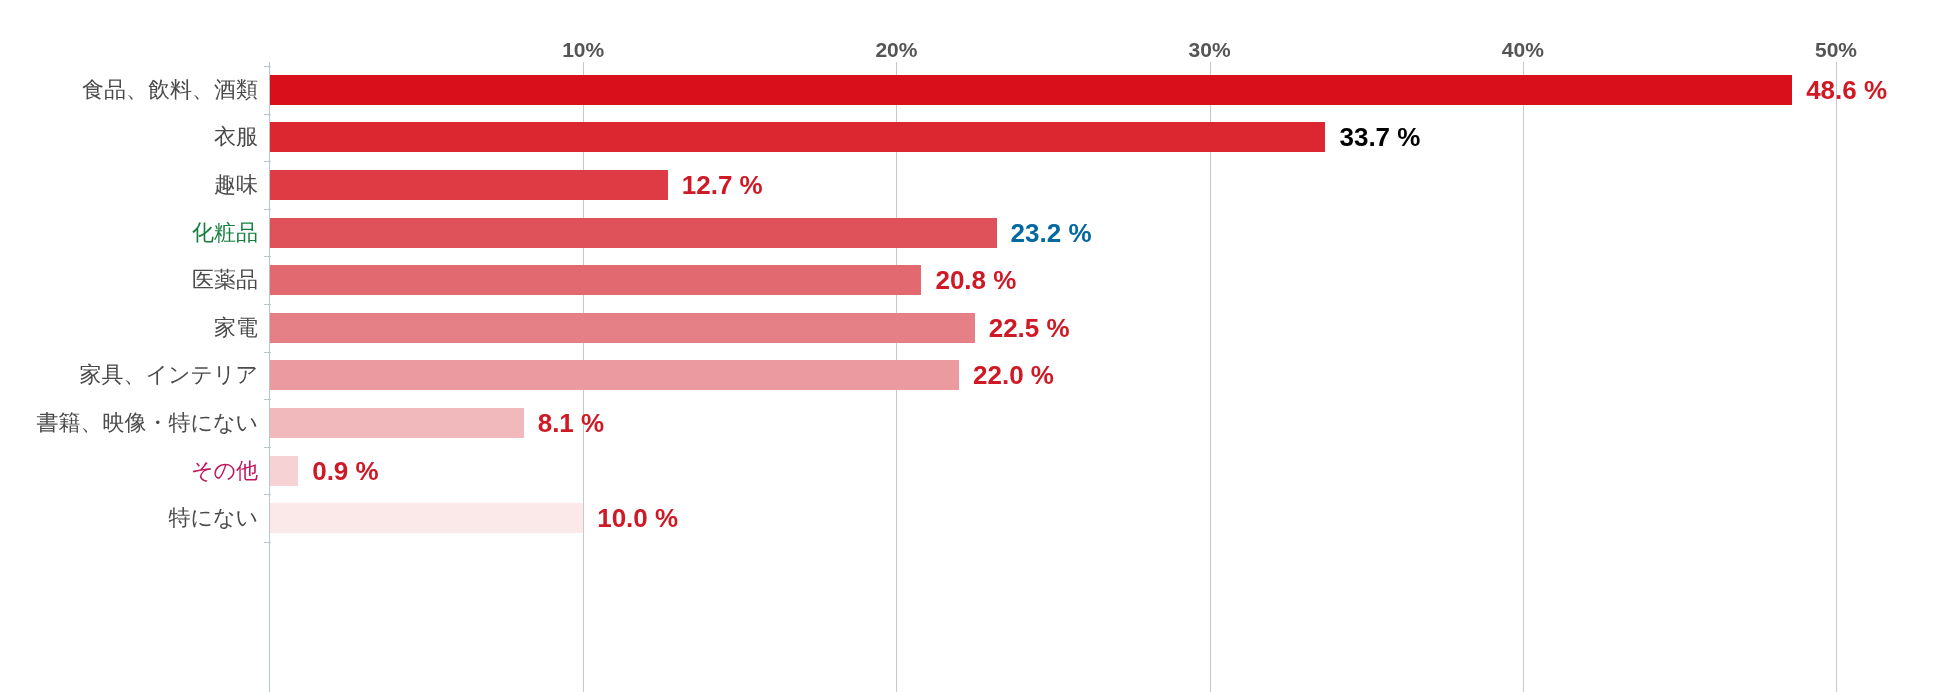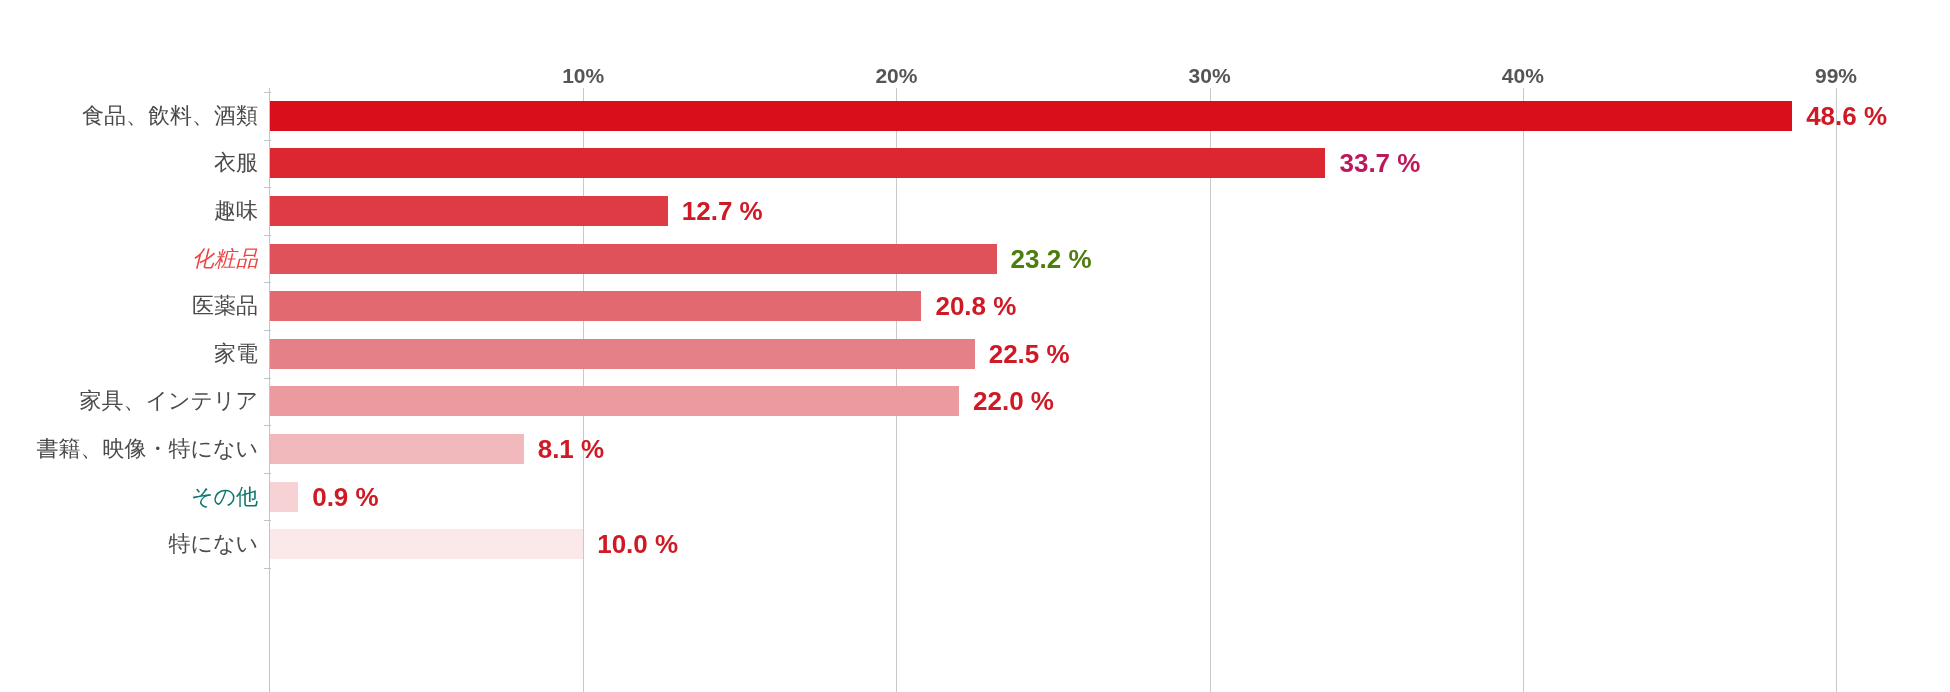--- a/index.html
+++ b/index.html
@@ -12,21 +12,20 @@
     height: 692px;
     font-family: "Liberation Sans", "DejaVu Sans", sans-serif;
     overflow: hidden;
   }
 
   #chart-root {
     position: relative;
     width: 1950px;
     height: 576px;
     background: #ffffff;
-    margin-top: 26px;
   }
 
   
   .gridline {
     position: absolute;
     top: 0;
     bottom: 0;
     width: 1px;
     background: #c9c9c9;
   }
@@ -98,21 +97,21 @@
 </head>
 <body>
 
 <div id="chart-root">
 
   <div id="xticks">
       <div class="xtick" style="left: 583.2px;">10%</div>
       <div class="xtick" style="left: 896.4px;">20%</div>
       <div class="xtick" style="left: 1209.6px;">30%</div>
       <div class="xtick" style="left: 1522.8px;">40%</div>
-      <div class="xtick" style="left: 1836px;">99%</div>
+      <div class="xtick" style="left: 1836px;">50%</div>
     </div>
 
   <div id="gridlines">
       <div class="gridline" style="left: 583.2px; top: 62px; height: 630px; background: rgb(201, 201, 201);"></div>
       <div class="gridline" style="left: 896.4px; top: 62px; height: 630px; background: rgb(201, 201, 201);"></div>
       <div class="gridline" style="left: 1209.6px; top: 62px; height: 630px; background: rgb(201, 201, 201);"></div>
       <div class="gridline" style="left: 1522.8px; top: 62px; height: 630px; background: rgb(201, 201, 201);"></div>
       <div class="gridline" style="left: 1836px; top: 62px; height: 630px; background: rgb(201, 201, 201);"></div>
     </div>
 
@@ -133,31 +132,31 @@
 
   <div id="rows">
       <div class="row" style="top: 66px; height: 47.6px;">
         <div class="cat-label" style="color: rgb(74, 74, 74);">食品、飲料、酒類</div>
         <div class="bar" title="食品、飲料、酒類 48.6 %" style="width: 1522.15px; background: rgb(217, 16, 28);"></div>
         <div class="bar-value" style="left: 1806.15px; color: rgb(207, 26, 38);">48.6 %</div>
       </div>
       <div class="row" style="top: 113.6px; height: 47.6px;">
         <div class="cat-label" style="color: rgb(74, 74, 74);">衣服</div>
         <div class="bar" title="衣服 33.7 %" style="width: 1055.48px; background: rgb(220, 38, 48);"></div>
-        <div class="bar-value" style="left: 1339.48px; color: #be185d;">33.7 %</div>
+        <div class="bar-value" style="left: 1339.48px; color: #000000;">33.7 %</div>
       </div>
       <div class="row" style="top: 161.2px; height: 47.6px;">
         <div class="cat-label" style="color: rgb(74, 74, 74);">趣味</div>
         <div class="bar" title="趣味 12.7 %" style="width: 397.764px; background: rgb(222, 59, 68);"></div>
         <div class="bar-value" style="left: 681.764px; color: rgb(207, 26, 38);">12.7 %</div>
       </div>
       <div class="row" style="top: 208.8px; height: 47.6px;">
-        <div class="cat-label" style="color: #ef4444; font-style: italic;">化粧品</div>
+        <div class="cat-label" style="color: #15803d;">化粧品</div>
         <div class="bar" title="化粧品 23.2 %" style="width: 726.624px; background: rgb(223, 82, 89);"></div>
-        <div class="bar-value" style="left: 1010.62px; color: #4d7c0f;">23.2 %</div>
+        <div class="bar-value" style="left: 1010.62px; color: #0369a1;">23.2 %</div>
       </div>
       <div class="row" style="top: 256.4px; height: 47.6px;">
         <div class="cat-label" style="color: rgb(74, 74, 74);">医薬品</div>
         <div class="bar" title="医薬品 20.8 %" style="width: 651.456px; background: rgb(226, 105, 111);"></div>
         <div class="bar-value" style="left: 935.456px; color: rgb(207, 26, 38);">20.8 %</div>
       </div>
       <div class="row" style="top: 304px; height: 47.6px;">
         <div class="cat-label" style="color: rgb(74, 74, 74);">家電</div>
         <div class="bar" title="家電 22.5 %" style="width: 704.7px; background: rgb(229, 128, 134);"></div>
         <div class="bar-value" style="left: 988.7px; color: rgb(207, 26, 38);">22.5 %</div>
@@ -166,21 +165,21 @@
         <div class="cat-label" style="color: rgb(74, 74, 74);">家具、インテリア</div>
         <div class="bar" title="家具、インテリア 22.0 %" style="width: 689.04px; background: rgb(235, 155, 160);"></div>
         <div class="bar-value" style="left: 973.04px; color: rgb(207, 26, 38);">22.0 %</div>
       </div>
       <div class="row" style="top: 399.2px; height: 47.6px;">
         <div class="cat-label" style="color: rgb(74, 74, 74);">書籍、映像・特にない</div>
         <div class="bar" title="書籍、映像・音楽関連 8.1 %" style="width: 253.692px; background: rgb(242, 185, 189);"></div>
         <div class="bar-value" style="left: 537.692px; color: rgb(207, 26, 38);">8.1 %</div>
       </div>
       <div class="row" style="top: 446.8px; height: 47.6px;">
-        <div class="cat-label" style="color: #0f766e;">その他</div>
+        <div class="cat-label" style="color: #be185d;">その他</div>
         <div class="bar" title="その他 0.9 %" style="width: 28.188px; background: rgb(246, 210, 212);"></div>
         <div class="bar-value" style="left: 312.188px; color: rgb(207, 26, 38);">0.9 %</div>
       </div>
       <div class="row" style="top: 494.4px; height: 47.6px;">
         <div class="cat-label" style="color: rgb(74, 74, 74);">特にない</div>
         <div class="bar" title="特にない 10.0 %" style="width: 313.2px; background: rgb(251, 232, 233);"></div>
         <div class="bar-value" style="left: 597.2px; color: rgb(207, 26, 38);">10.0 %</div>
       </div>
     </div>
 

